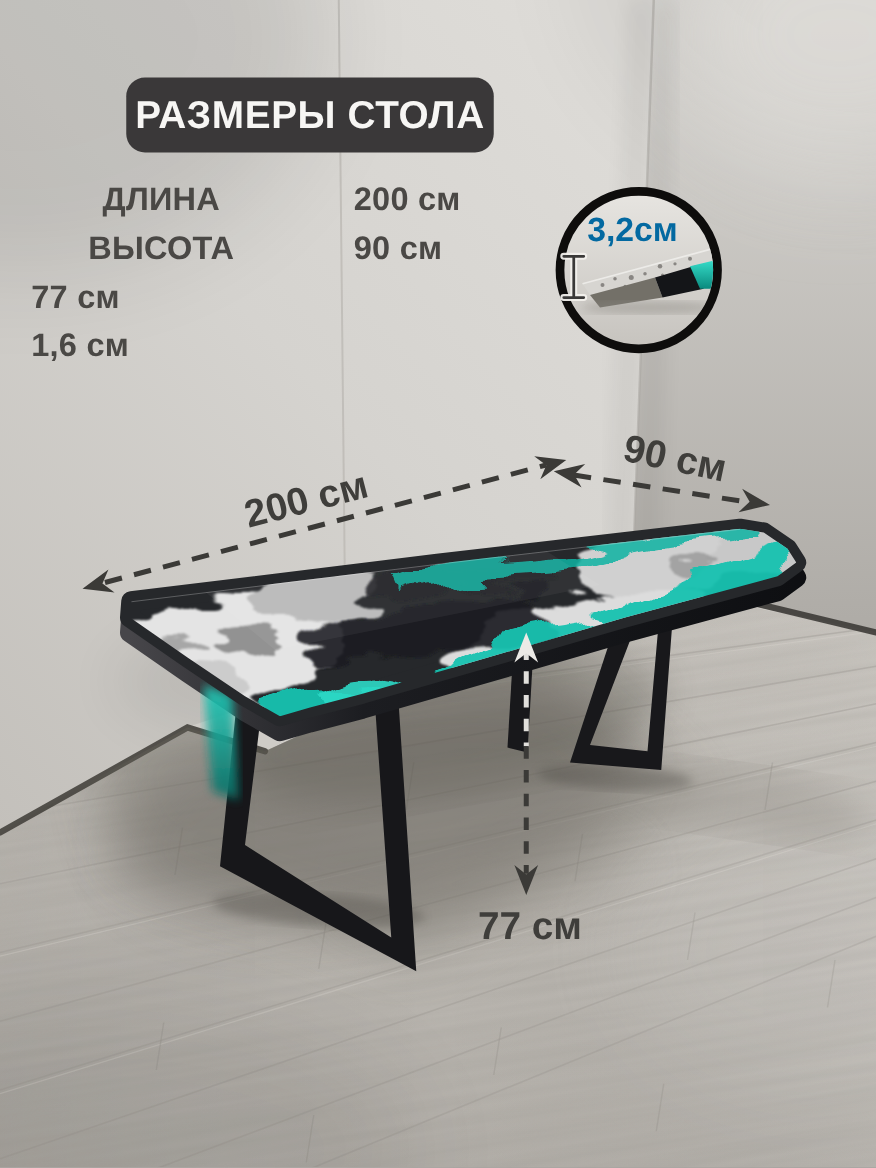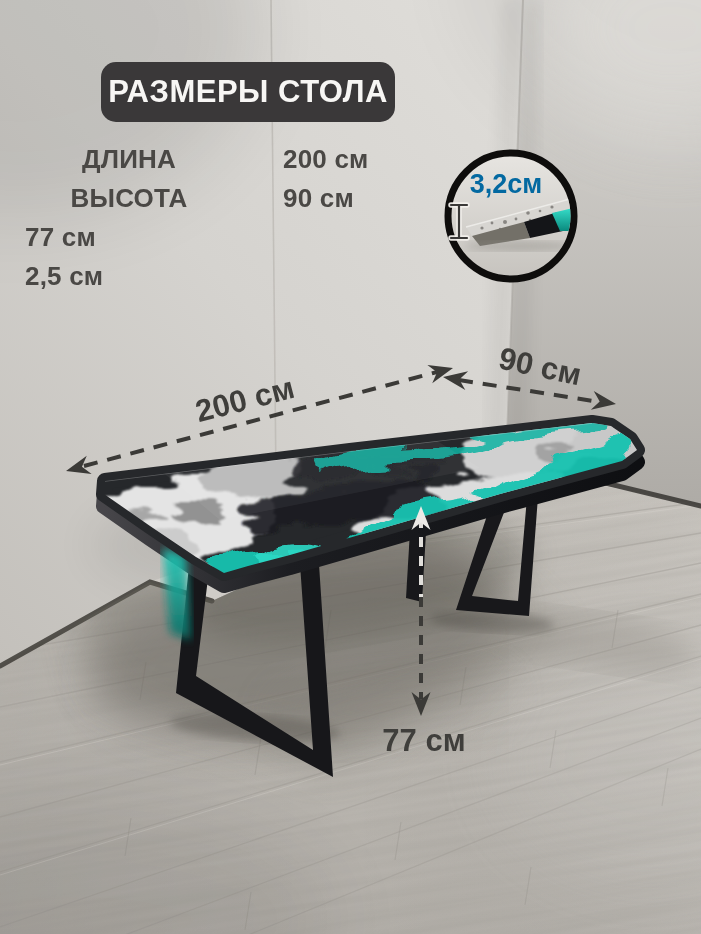--- a/index.html
+++ b/index.html
@@ -303,21 +303,21 @@
     <span class="dim-value">200 см</span>
   </div>
   <div class="dim-row">
     <span class="dim-label">ВЫСОТА</span>
     <span class="dim-value">90 см</span>
   </div>
   <div class="dim-row">
     <span class="dim-value">77 см</span>
   </div>
   <div class="dim-row">
-    <span class="dim-value">2,5 см</span>
+    <span class="dim-value">1,6 см</span>
   </div>
 </div>
 
 <div class="overlay inset-label">3,2см</div>
 
 <div class="overlay ann ann-200">200 см</div>
 <div class="overlay ann ann-90">90 см</div>
 <div class="overlay ann ann-77">77 см</div>
 
 </div>

